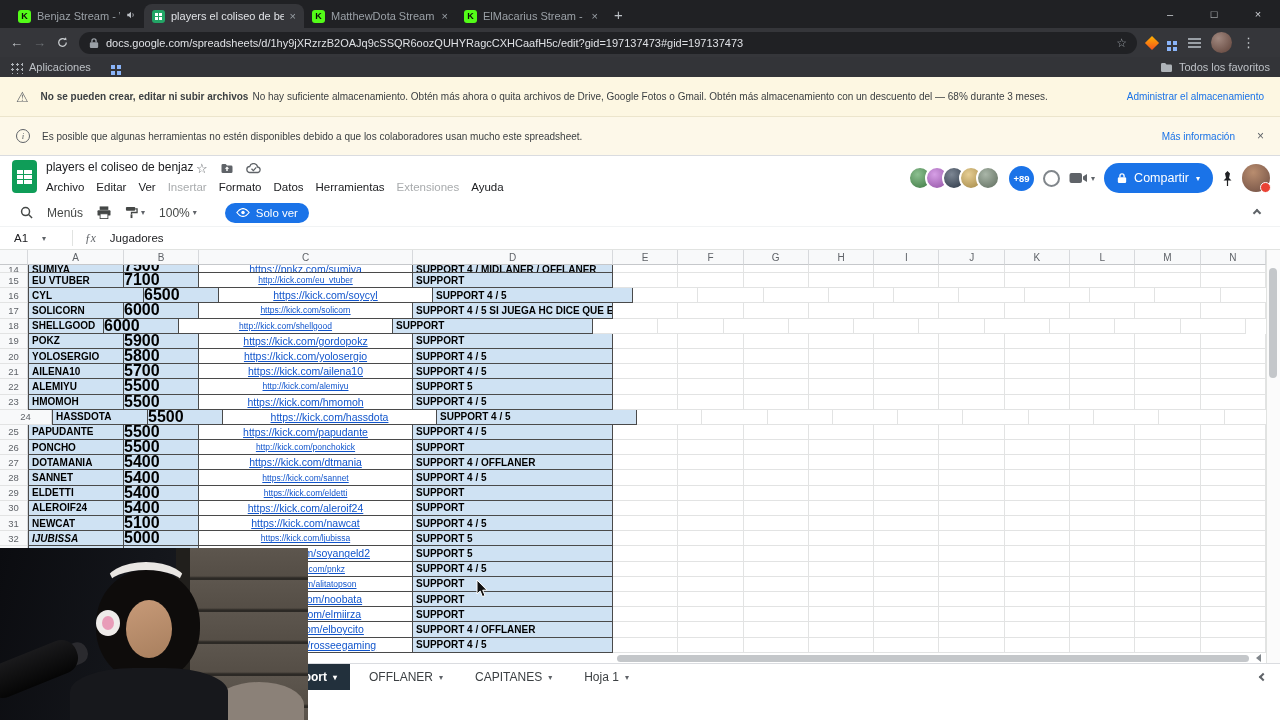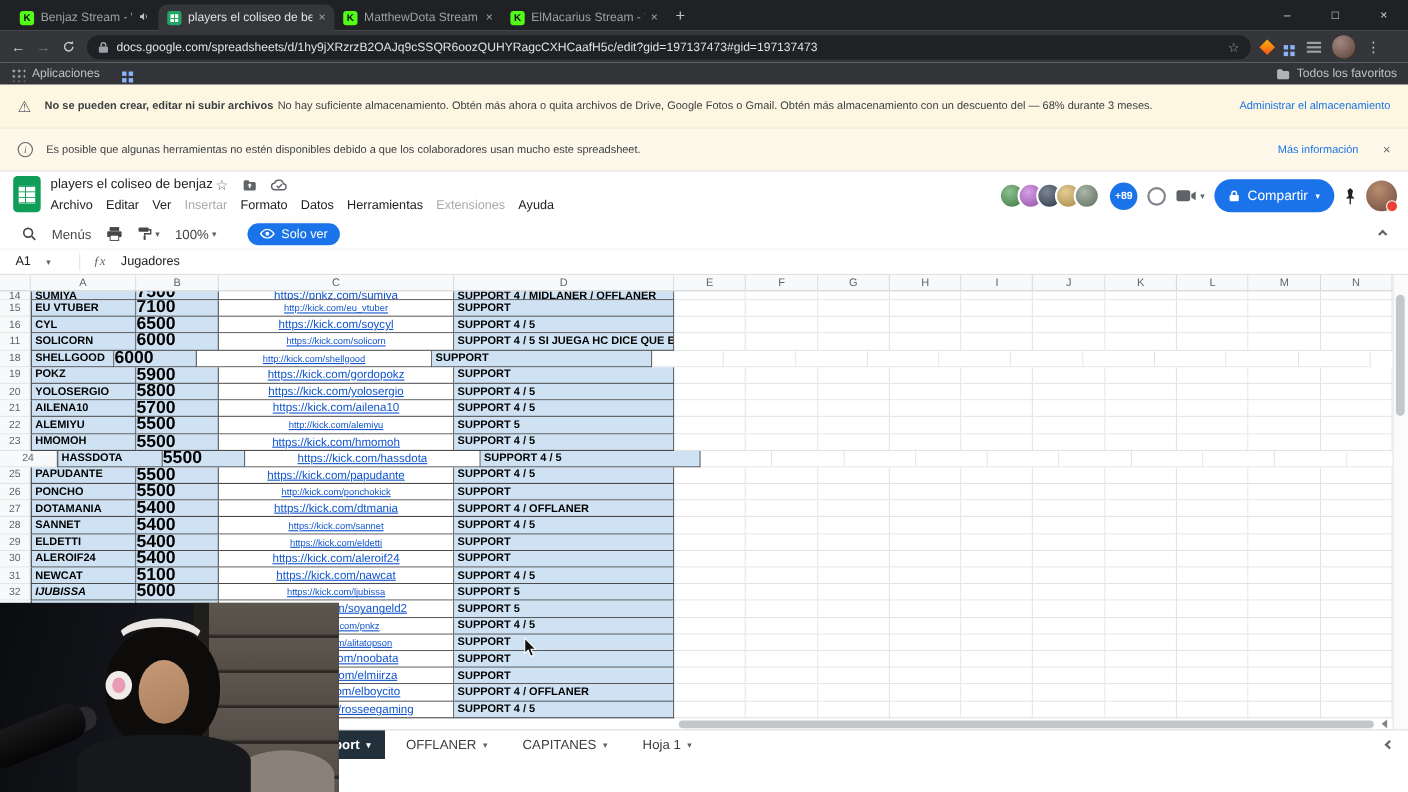--- a/index.html
+++ b/index.html
@@ -483,21 +483,21 @@
             <span></span>
           </div>
           <div class="gc ecell" style="width: 65.3px;">
             <span></span>
           </div>
         </div>
         <div class="grow" style="height: 15.2px;">
           <div class="gc rnum" style="width: 28px;">
             <span>16</span>
           </div>
-          <div class="gc dcell a" style="width: 96px;">
+          <div class="gc dcell a" style="width: 116px;">
             <span>CYL</span>
           </div>
           <div class="gc dcell b" style="width: 75px;">
             <span>6500</span>
           </div>
           <div class="gc dcell c" style="width: 214px;">
             <span></span>
             <a class="link">https://kick.com/soycyl</a>
           </div>
           <div class="gc dcell d" style="width: 200px;">
@@ -529,21 +529,21 @@
           </div>
           <div class="gc ecell" style="width: 65.3px;">
             <span></span>
           </div>
           <div class="gc ecell" style="width: 65.3px;">
             <span></span>
           </div>
         </div>
         <div class="grow" style="height: 15.2px;">
           <div class="gc rnum" style="width: 28px;">
-            <span>11</span>
+            <span>17</span>
           </div>
           <div class="gc dcell a" style="width: 96px;">
             <span>SOLICORN</span>
           </div>
           <div class="gc dcell b" style="width: 75px;">
             <span>6000</span>
           </div>
           <div class="gc dcell c" style="width: 214px;">
             <span></span>
             <a class="link small">https://kick.com/solicorn</a>

